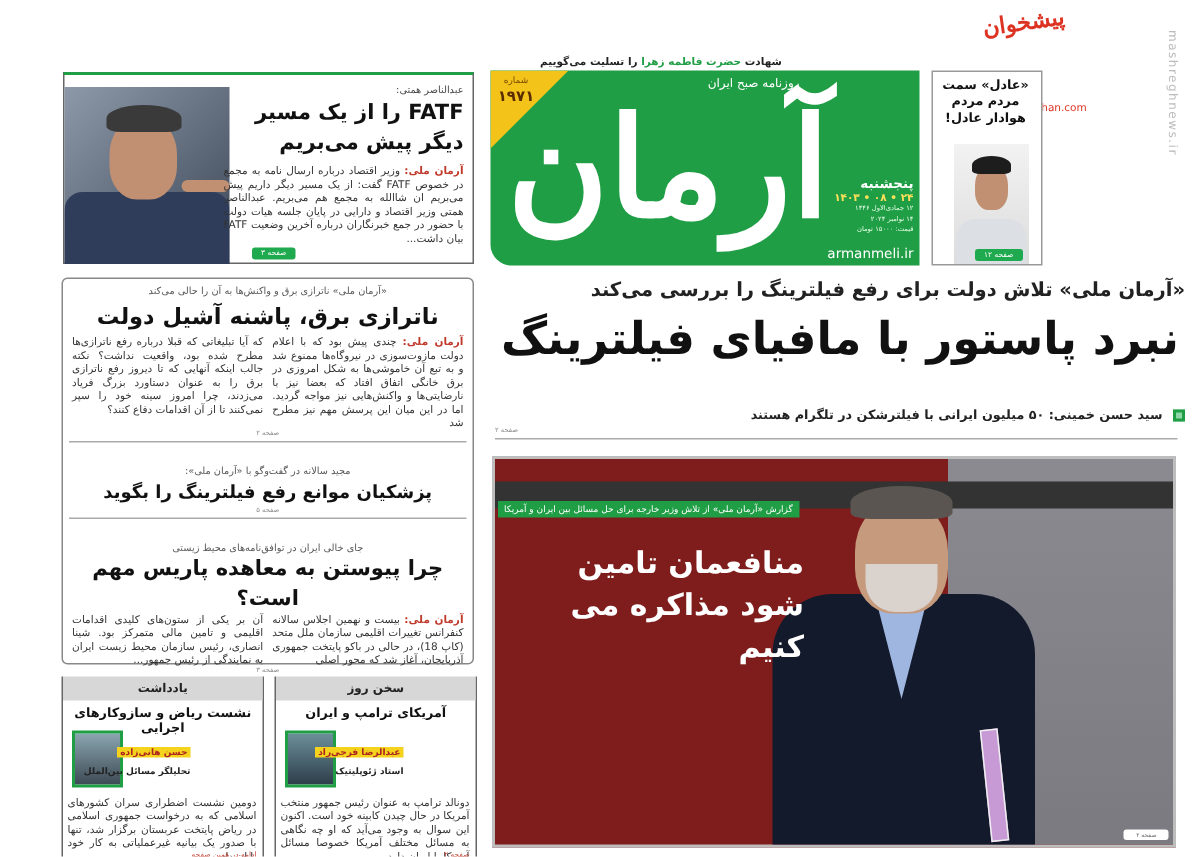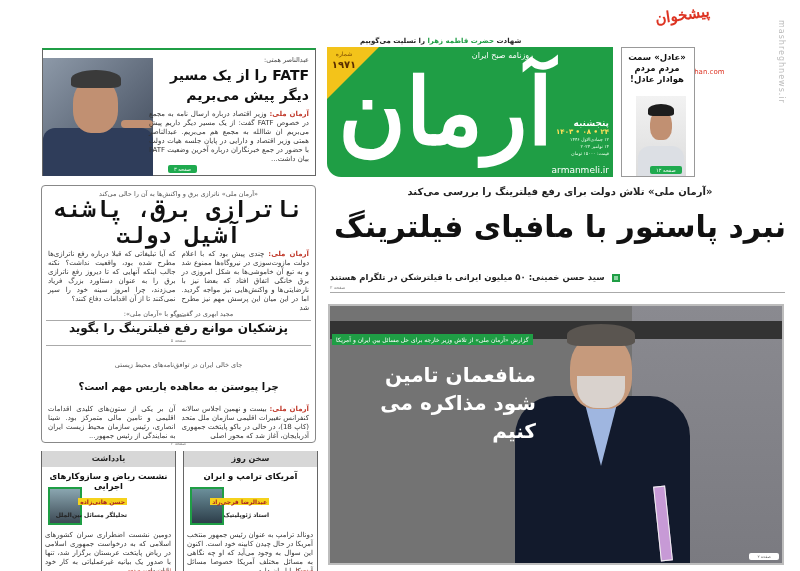--- a/index.html
+++ b/index.html
@@ -44,28 +44,28 @@
 
   
   .col-box { border: 1px solid #888; border-radius: 4px; }
   #left-col { left: 41px; top: 185px; width: 275px; height: 258px; }
   .kicker { font-size: 6.5px; color: #555; text-align: center; }
   .headline { font-weight: 900; color: #111; text-align: center; }
   .rule { height: 1px; background: #aaa; }
   .page-ref { font-size: 4.5px; color: #888; text-align: center; }
 
   
-  #main-kicker { left: 330px; top: 186px; width: 460px; font-size: 10px; font-weight: bold; color: #222; text-align: center; }
+  #main-kicker { left: 330px; top: 186px; width: 460px; font-size: 13px; font-weight: bold; color: #222; }
   #main-headline { left: 330px; top: 203px; width: 460px; font-size: 30px; font-weight: 900; color: #111; text-align: center; line-height: 48px; letter-spacing: -1px; }
-  #main-sub { left: 330px; top: 272px; width: 460px; font-size: 8.5px; font-weight: bold; color: #222; text-align: left; }
+  #main-sub { left: 330px; top: 272px; width: 460px; font-size: 8.5px; font-weight: bold; color: #222; text-align: right; }
   #main-sub .sq { display: inline-block; width: 8px; height: 8px; border: 2px solid #1f9e45; background: #8ed6a5; margin-left: 4px; vertical-align: middle; }
   #main-rule { left: 330px; top: 292px; width: 455px; height: 1px; background: #aaa; }
 
   
-  #feature { left: 328px; top: 304px; width: 456px; height: 261px; background: #737373; border: 2px solid #bdbdbd; overflow: hidden; }
+  #feature { left: 328px; top: 304px; width: 456px; height: 261px; background: #7f1d1d; border: 2px solid #bdbdbd; overflow: hidden; }
   #feature-bg-right { right: 0; top: 0; width: 150px; height: 261px; background: linear-gradient(#8a8a90, #7a7a80); }
   #feature-band { left: 0; top: 15px; width: 456px; height: 18px; background: #333; }
   #feature-tag { left: 2px; top: 28px; background: #1f9e45; color: #fff; font-size: 6px; padding: 2px 4px; white-space: nowrap; }
   #feature-title { left: 6px; top: 55px; width: 200px; color: #fff; font-size: 20px; line-height: 28px; font-weight: 900; text-align: right; }
   #feature-page { right: 3px; bottom: 3px; background: #fff; font-size: 4px; color: #666; padding: 1px 8px; border-radius: 2px; }
 
   
   .opinion { width: 135px; height: 125px; border: 1px solid #666; border-top: none; }
   .op-head { height: 16px; background: #d7d7d7; font-size: 8px; font-weight: bold; color: #222; text-align: center; line-height: 16px; border-radius: 0 0 0 0; }
   .op-title { font-size: 8.5px; font-weight: 900; color: #111; text-align: center; margin-top: 4px; }
@@ -125,40 +125,40 @@
   <div class="abs txt-small" id="fatf-body">
     <span class="red">آرمان ملی:</span>
     <span>وزیر اقتصاد درباره ارسال نامه به مجمع در خصوص FATF گفت: از یک مسیر دیگر داریم پیش می‌بریم ان شاالله به مجمع هم می‌بریم. عبدالناصر همتی وزیر اقتصاد و دارایی در پایان جلسه هیات دولت با حضور در جمع خبرنگاران درباره آخرین وضعیت FATF بیان داشت...</span>
   </div>
   <div class="abs green-tag" style="left:125px;bottom:2px;">صفحه ۳</div>
 </div>
 
 <div class="abs col-box" id="left-col">
   <div style="position:absolute;left:0;right:0;top:4px;">
     <div class="kicker">«آرمان ملی» ناترازی برق و واکنش‌ها به آن را حالی می‌کند</div>
-    <div class="headline" style="font-size:23px;line-height:26px;font-family:Liberation Mono, monospace;">ناترازی برق، پاشنه آشیل دولت</div>
+    <div class="headline" style="font-size:15px;line-height:26px;">ناترازی برق، پاشنه آشیل دولت</div>
     <div style="display:flex;gap:6px;padding:0 6px;">
       <div class="txt-small" style="flex:1;">
         <span class="red">آرمان ملی:</span>
         <span>چندی پیش بود که با اعلام دولت مازوت‌سوزی در نیروگاه‌ها ممنوع شد و به تبع آن خاموشی‌ها به شکل امروزی در برق خانگی اتفاق افتاد که بعضا نیز با نارضایتی‌ها و واکنش‌هایی نیز مواجه گردید. اما در این میان این پرسش مهم نیز مطرح شد</span>
       </div>
       <div class="txt-small" style="flex:1;">که آیا تبلیغاتی که قبلا درباره رفع ناترازی‌ها مطرح شده بود، واقعیت نداشت؟ نکته جالب اینکه آنهایی که تا دیروز رفع ناترازی برق را به عنوان دستاورد بزرگ فریاد می‌زدند، چرا امروز سینه خود را سپر نمی‌کنند تا از آن اقدامات دفاع کنند؟</div>
     </div>
     <div class="page-ref">صفحه ۲</div>
     <div class="rule" style="margin:2px 4px;"></div>
   </div>
   <div style="position:absolute;left:0;right:0;top:124px;">
-    <div class="kicker">مجید ابهری در گفت‌وگو با «آرمان ملی»:</div>
+    <div class="kicker">مجید سالانه در گفت‌وگو با «آرمان ملی»:</div>
     <div class="headline" style="font-size:12px;line-height:20px;">پزشکیان موانع رفع فیلترینگ را بگوید</div>
     <div class="page-ref">صفحه ۵</div>
     <div class="rule" style="margin:2px 4px;"></div>
   </div>
   <div style="position:absolute;left:0;right:0;top:175px;">
     <div class="kicker">جای خالی ایران در توافق‌نامه‌های محیط زیستی</div>
-    <div class="headline" style="font-size:10px;line-height:36px;">چرا پیوستن به معاهده پاریس مهم است؟</div>
+    <div class="headline" style="font-size:14px;line-height:20px;">چرا پیوستن به معاهده پاریس مهم است؟</div>
     <div style="display:flex;gap:6px;padding:0 6px;">
       <div class="txt-small" style="flex:1;">
         <span class="red">آرمان ملی:</span>
         <span>بیست و نهمین اجلاس سالانه کنفرانس تغییرات اقلیمی سازمان ملل متحد (کاپ 18)، در حالی در باکو پایتخت جمهوری آذربایجان، آغاز شد که محور اصلی</span>
       </div>
       <div class="txt-small" style="flex:1;">آن بر یکی از ستون‌های کلیدی اقدامات اقلیمی و تامین مالی متمرکز بود. شینا انصاری، رئیس سازمان محیط زیست ایران به نمایندگی از رئیس جمهور...</div>
     </div>
     <div class="page-ref">صفحه ۳</div>
   </div>
 </div>

